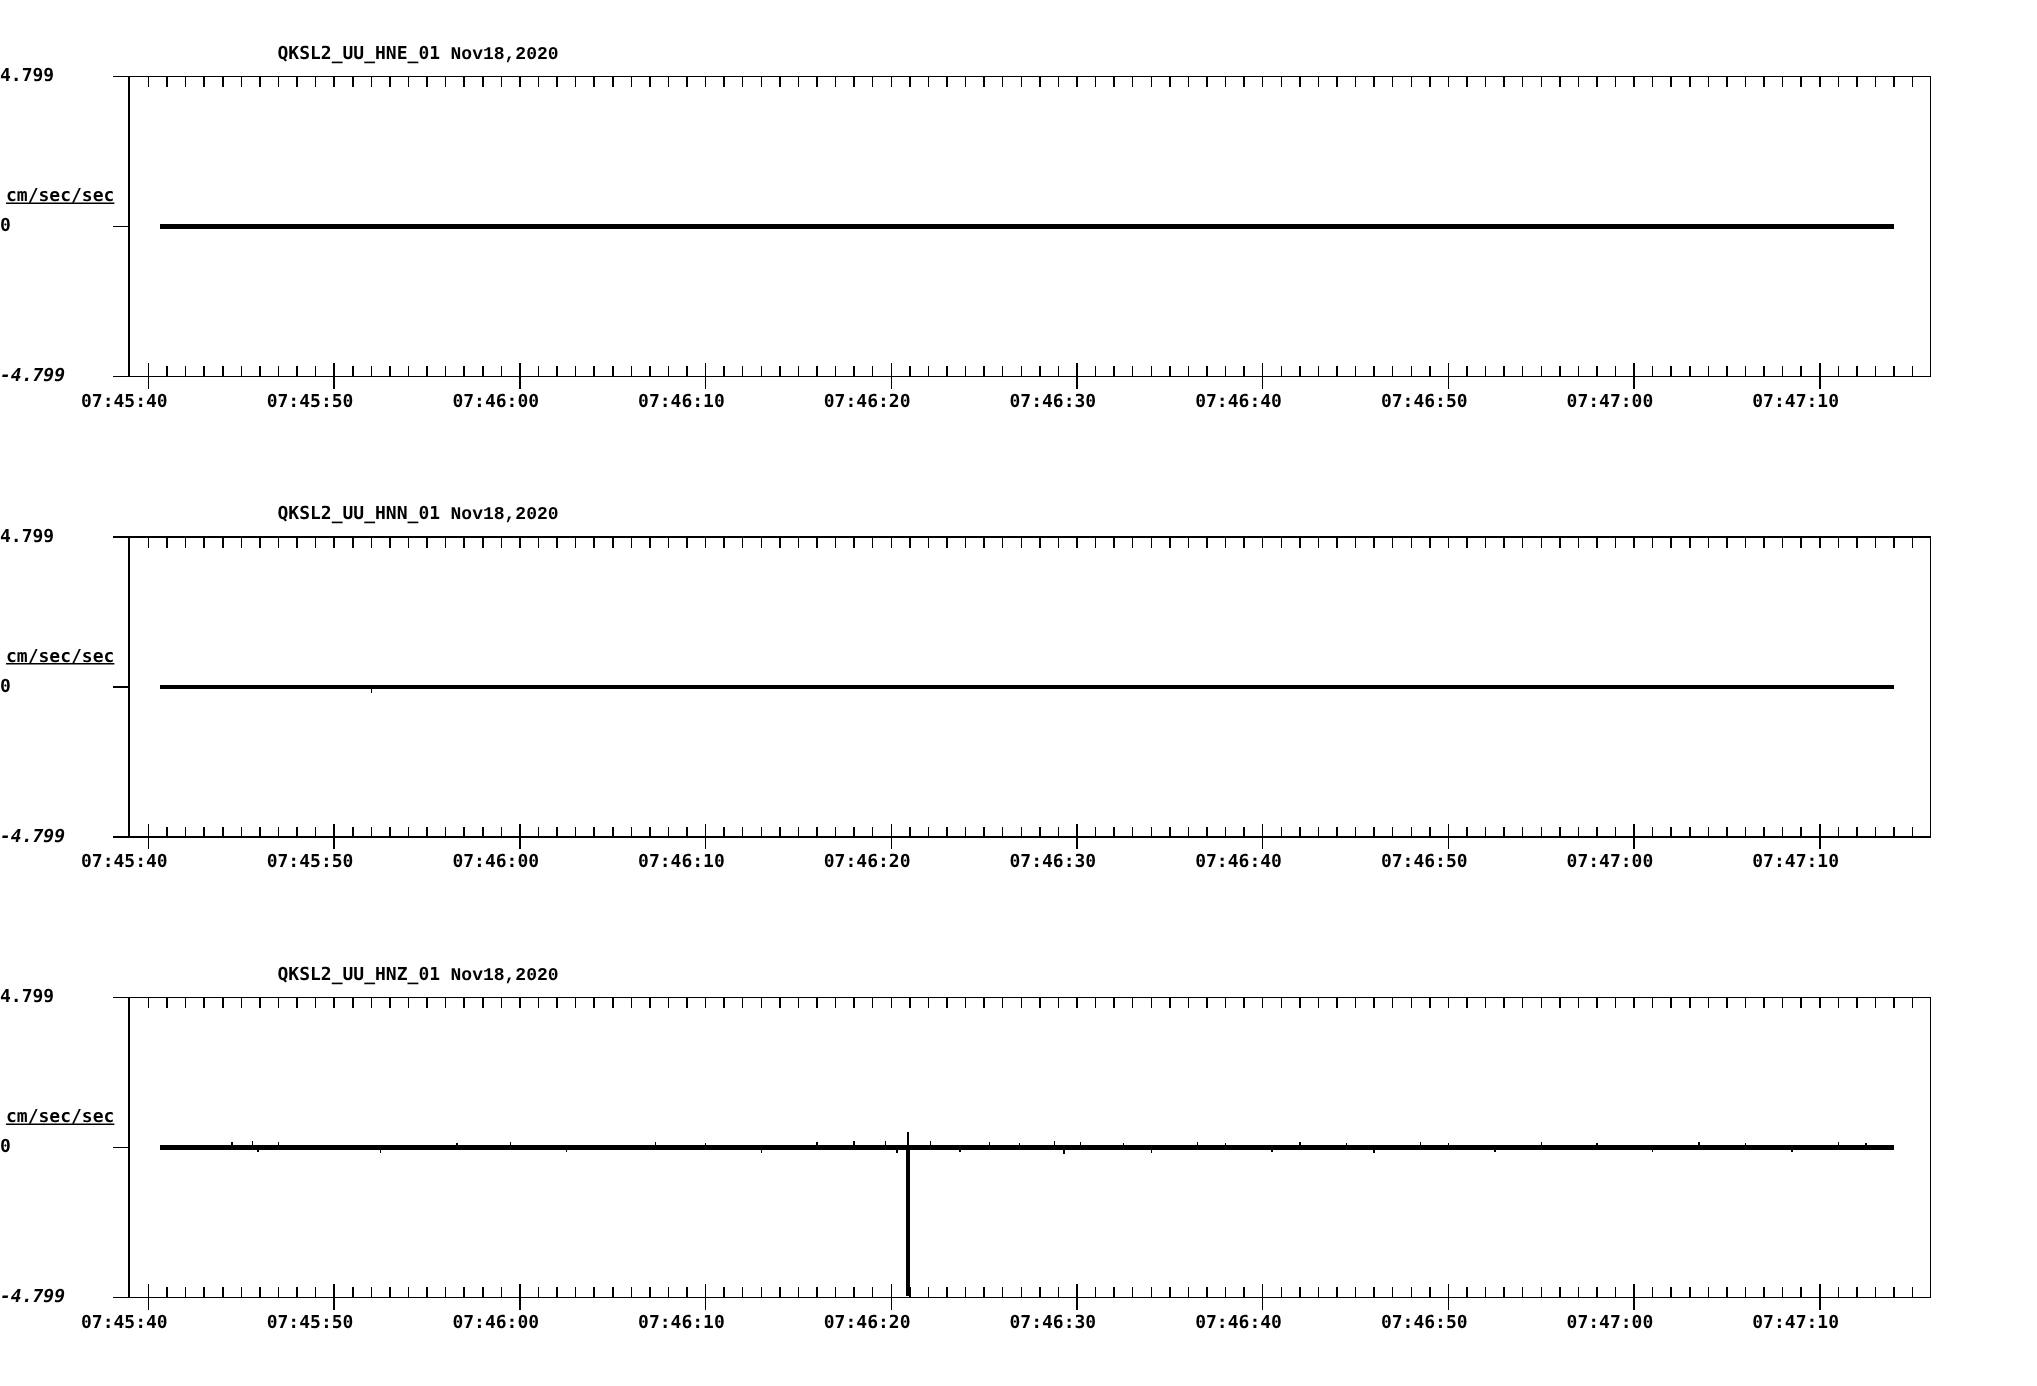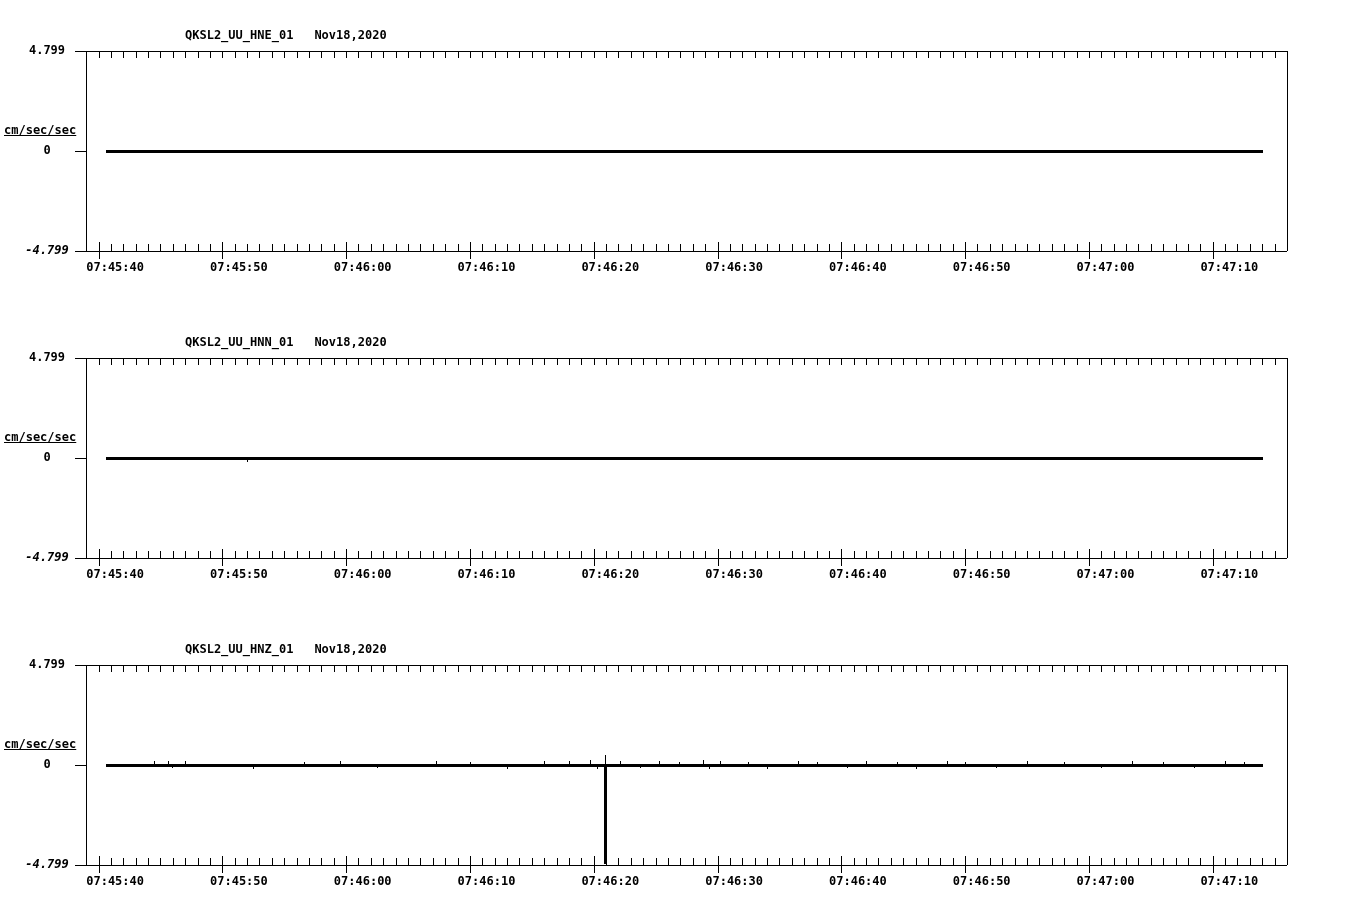--- a/index.html
+++ b/index.html
@@ -10,29 +10,29 @@
   }
   #figure {
     position: relative; width: 1358px; height: 924px; background: #ffffff;
     color: #000; font-weight: bold; font-size: 12px;
   }
   .panel { position: absolute; left: 0; width: 1358px; height: 307px; }
   .panel-0 { top: 0; }
   .panel-1 { top: 307px; }
   .panel-2 { top: 614px; }
   .title { position: absolute; left: 185px; top: 29px; line-height: 13px; white-space: pre; }
-  .title .date { margin-left: 21px; }
-  .ylab { position: absolute; left: 16px; width: 62px; text-align: center; line-height: 13px; }
+  .title .date { margin-left: 7px; font-family: Liberation Mono, monospace; }
+  .ylab { position: absolute; left: 0; width: 62px; text-align: left; line-height: 13px; }
   .ylab.top  { top: 44px; }
   .ylab.zero { top: 144px; }
   .ylab.bot  { top: 244px; font-style: italic; }
   .units { position: absolute; left: 4px; top: 124px; line-height: 13px; text-decoration: underline; }
   .plot-svg { position: absolute; left: 0; top: 0; width: 1358px; height: 307px; }
   .plot-svg svg { position: absolute; left: 0; top: 0; }
-  .xlab { position: absolute; top: 261px; width: 90px; text-align: right; line-height: 13px; }
+  .xlab { position: absolute; top: 261px; width: 90px; text-align: left; line-height: 13px; }
 </style>
 </head>
 <body>
 
 <div id="figure">
 
   <div class="panel panel-0">
     <div class="title"><span>QKSL2_UU_HNE_01</span><span class="date">Nov18,2020</span></div>
     <div class="ylab top">4.799</div>
     <div class="units">cm/sec/sec</div>

